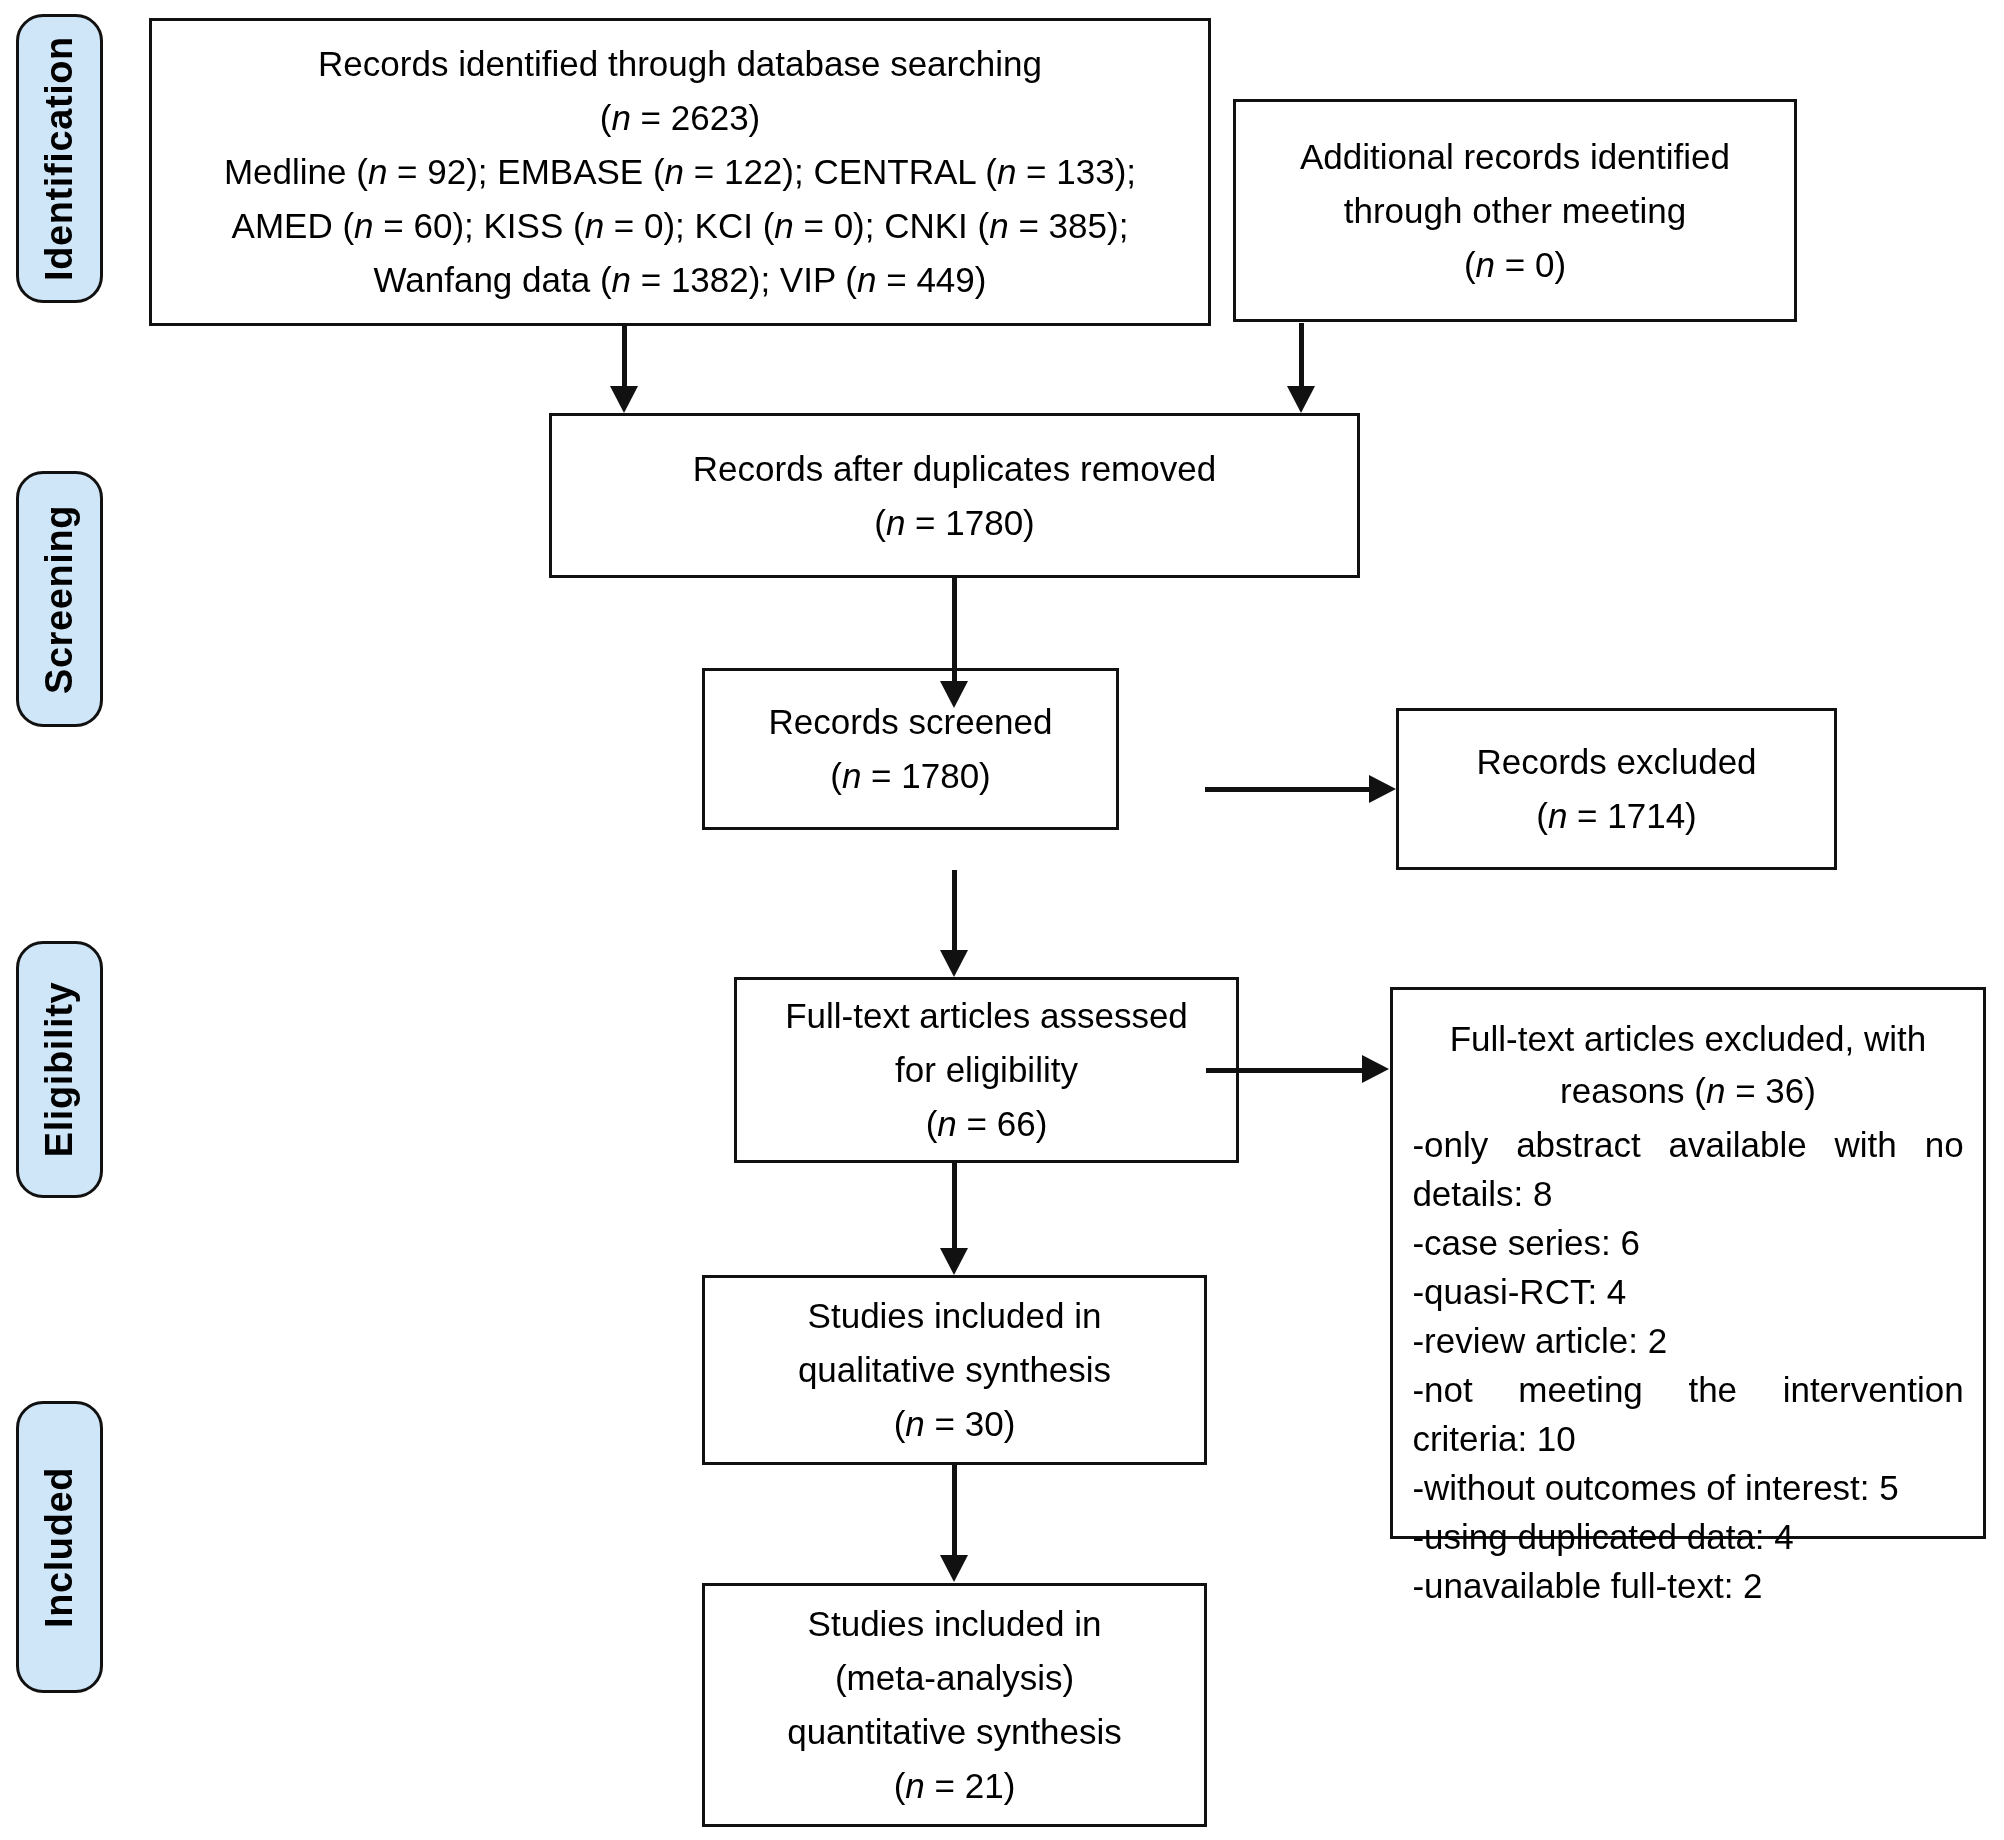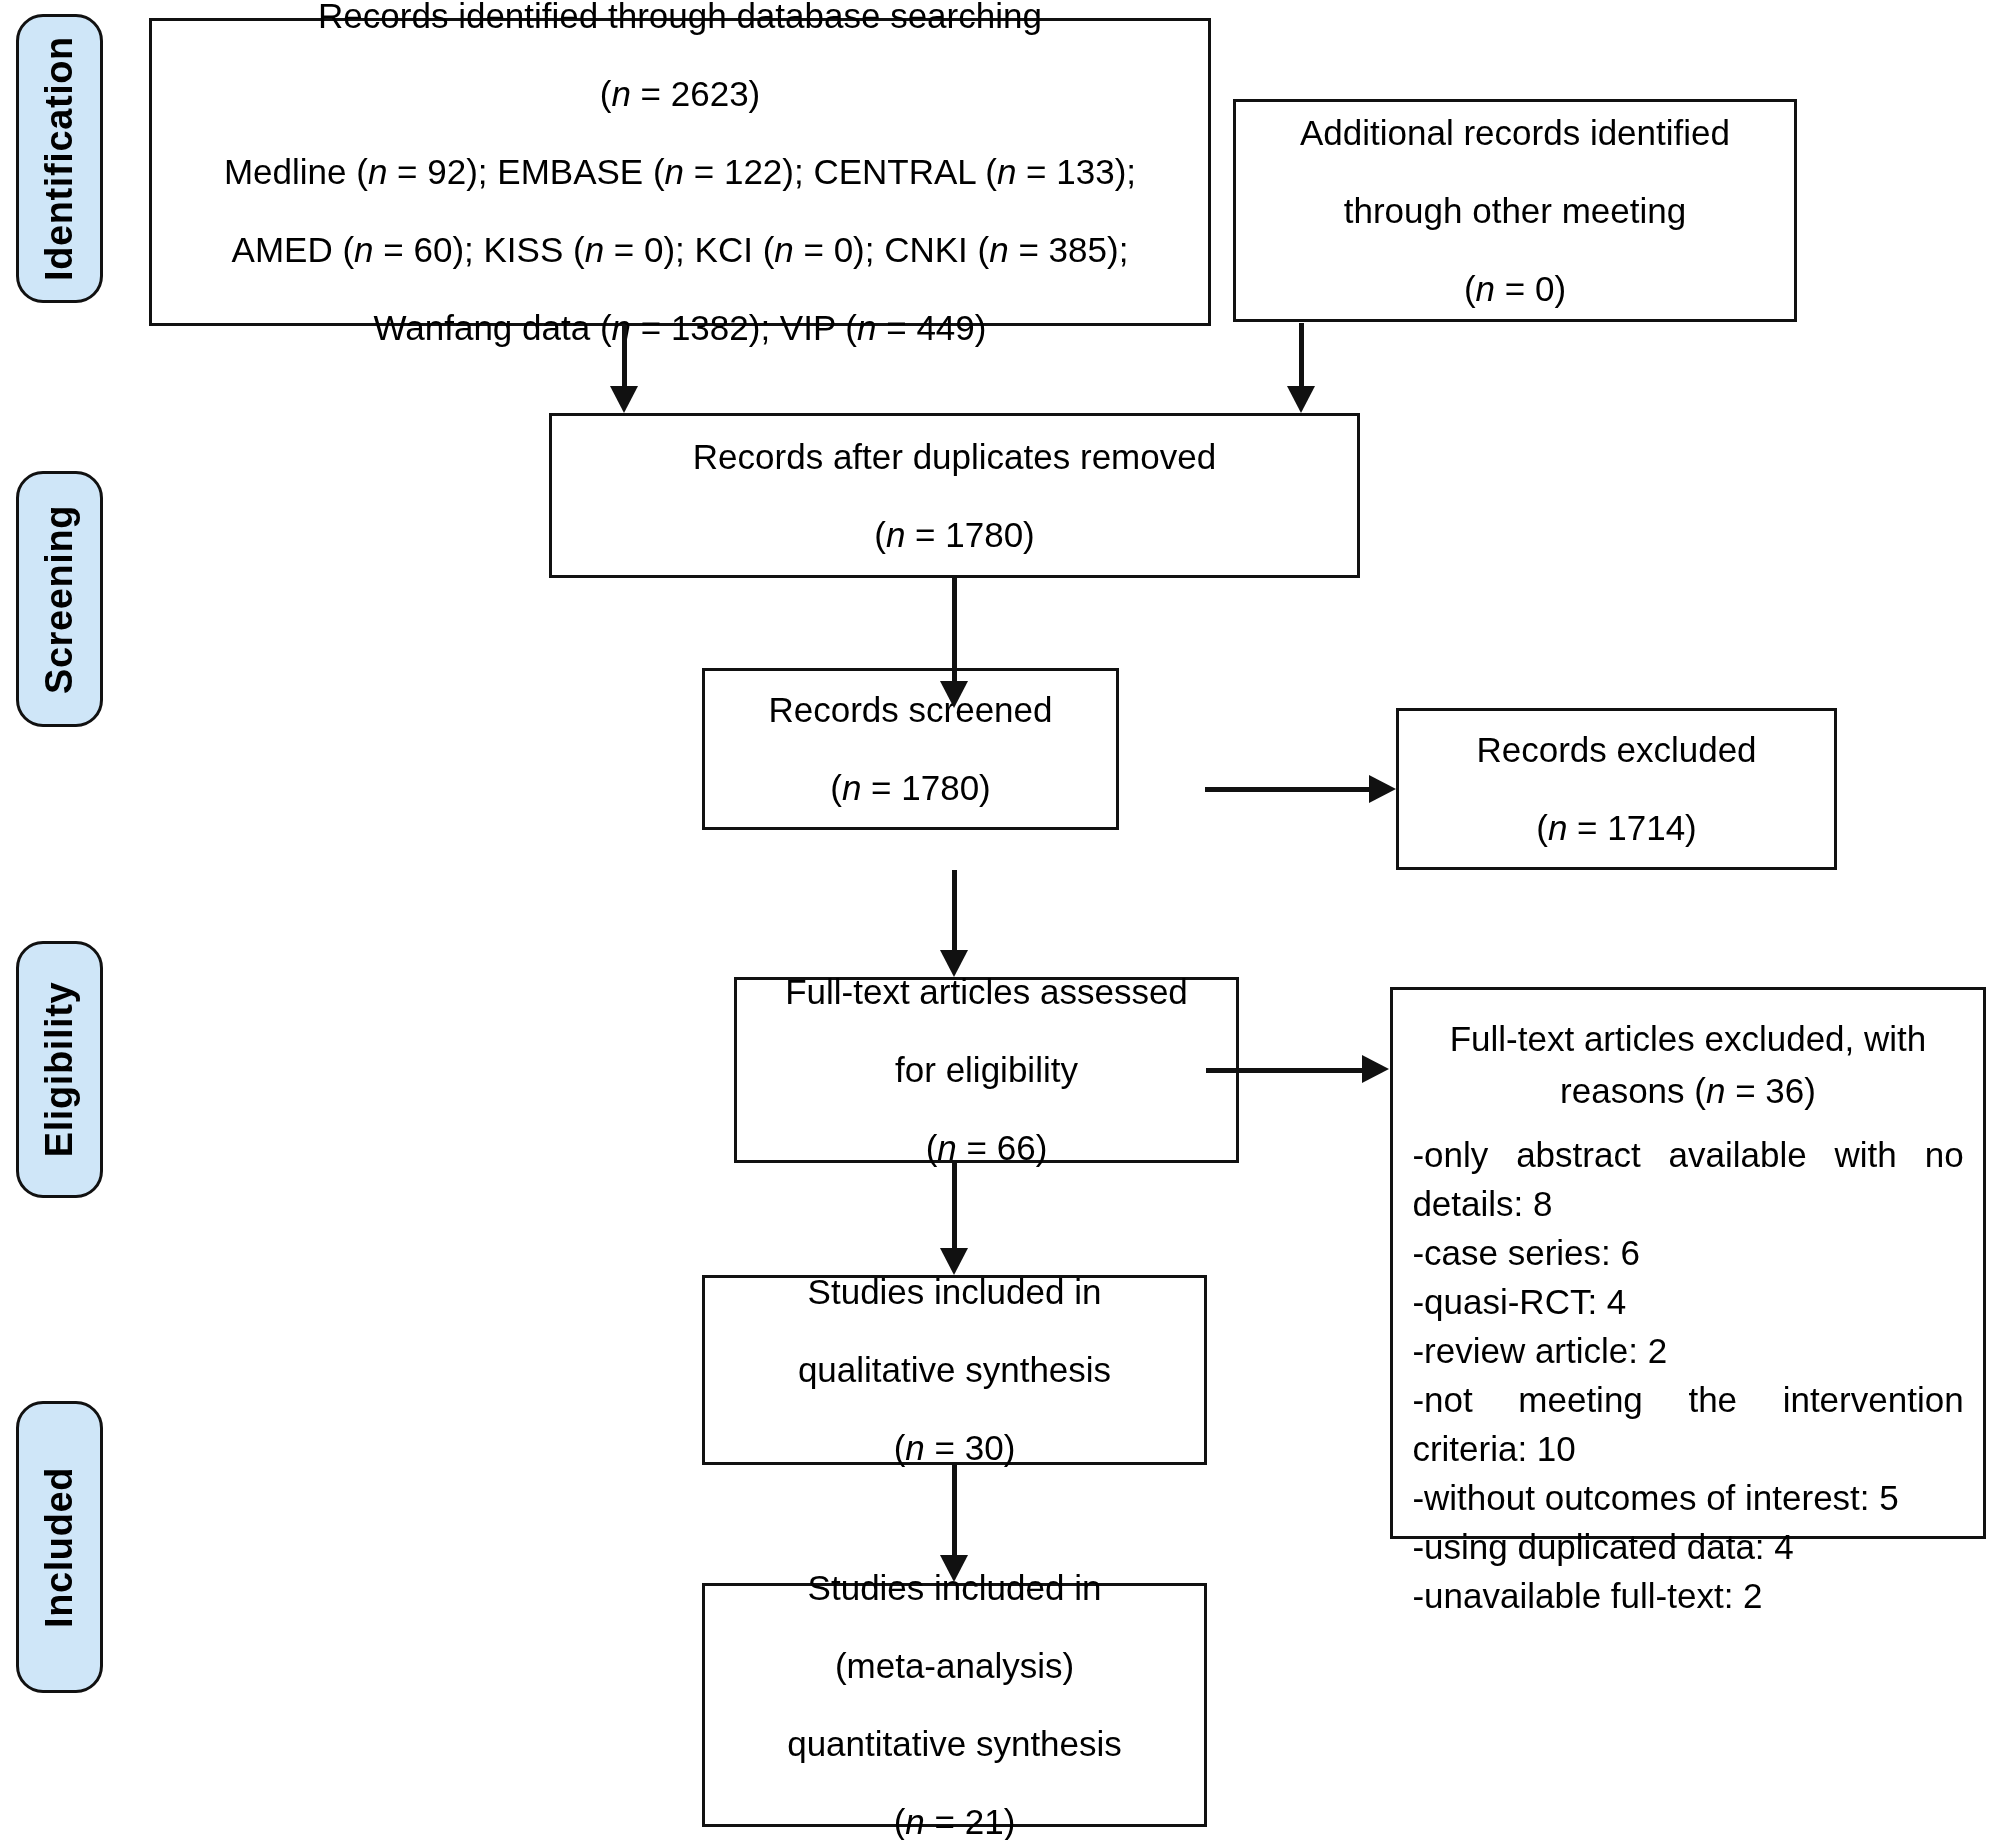--- a/index.html
+++ b/index.html
@@ -37,33 +37,32 @@
     letter-spacing: 0.6px;
   }
   
   .fbox {
     position: absolute;
     background: var(--box_fill, #ffffff);
     border: 3.9px solid var(--border, #111111);
     box-sizing: border-box;
     font-size: 35px;
     line-height: 54px;
-    gap: 24px;
   }
   .fbox.center {
     display: flex;
     flex-direction: column;
     justify-content: center;
     text-align: center;
     padding: 5.2px 13px;
   }
   .fbox.center .line { white-space: nowrap; }
   .box7 { padding: 23px 19.4px 6.5px 19.4px; }
   .b7title { text-align: center; font-size: 35px; line-height: 52px; }
-  .b7reasons { margin-top: 13px; font-size: 35px; line-height: 49px; }
+  .b7reasons { margin-top: 3px; font-size: 35px; line-height: 49px; }
   .b7reasons .line { text-align: justify; }
   
   .vline {
     position: absolute;
     width: 4.5px;
     background: var(--border, #111111);
   }
   .hline {
     position: absolute;
     height: 4.5px;

